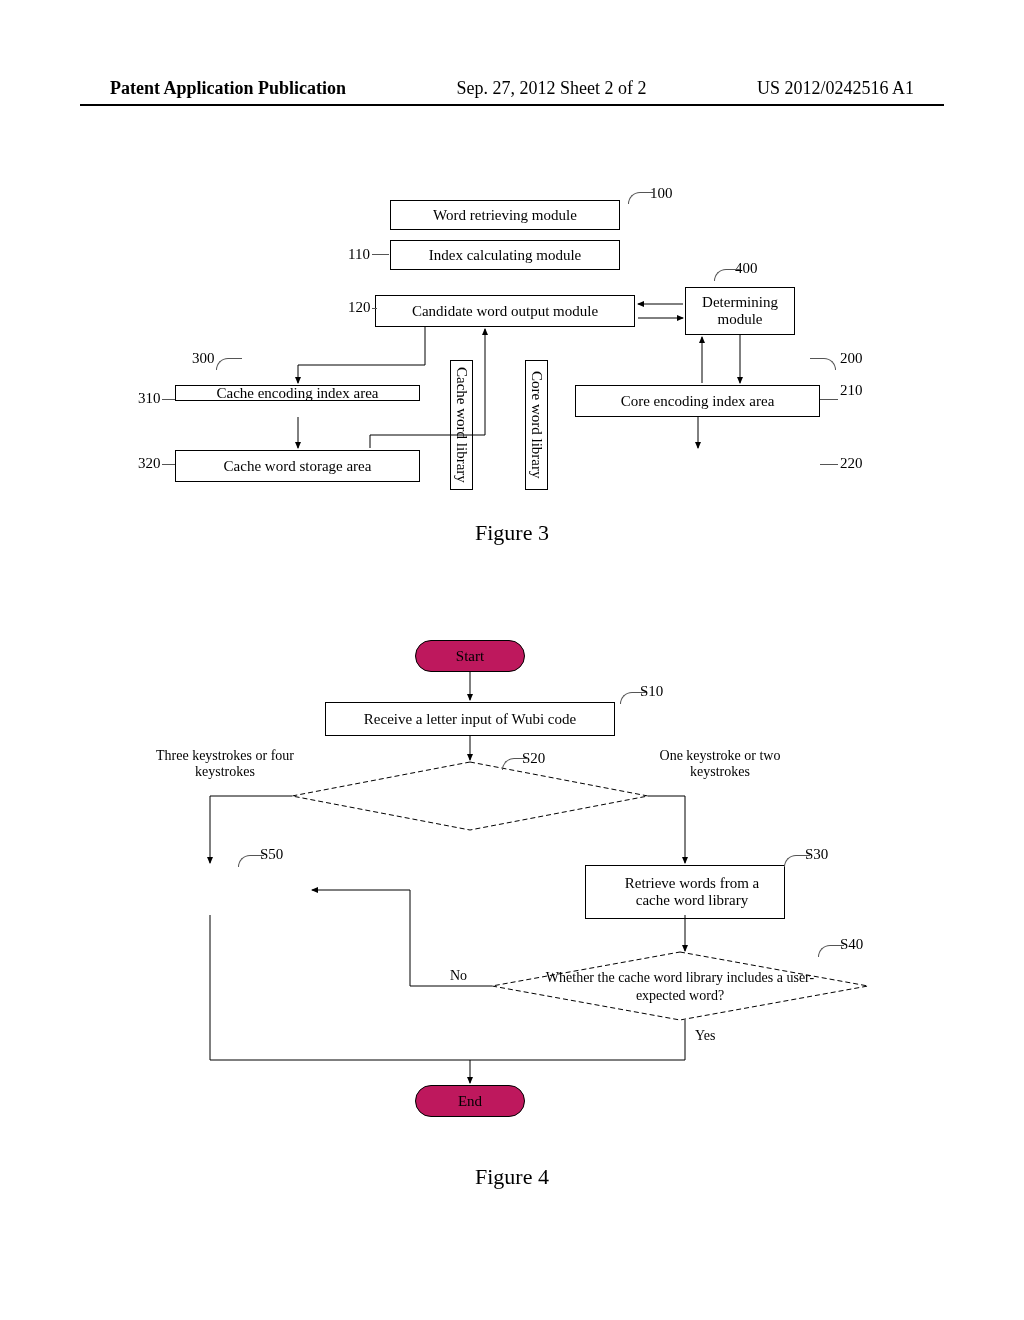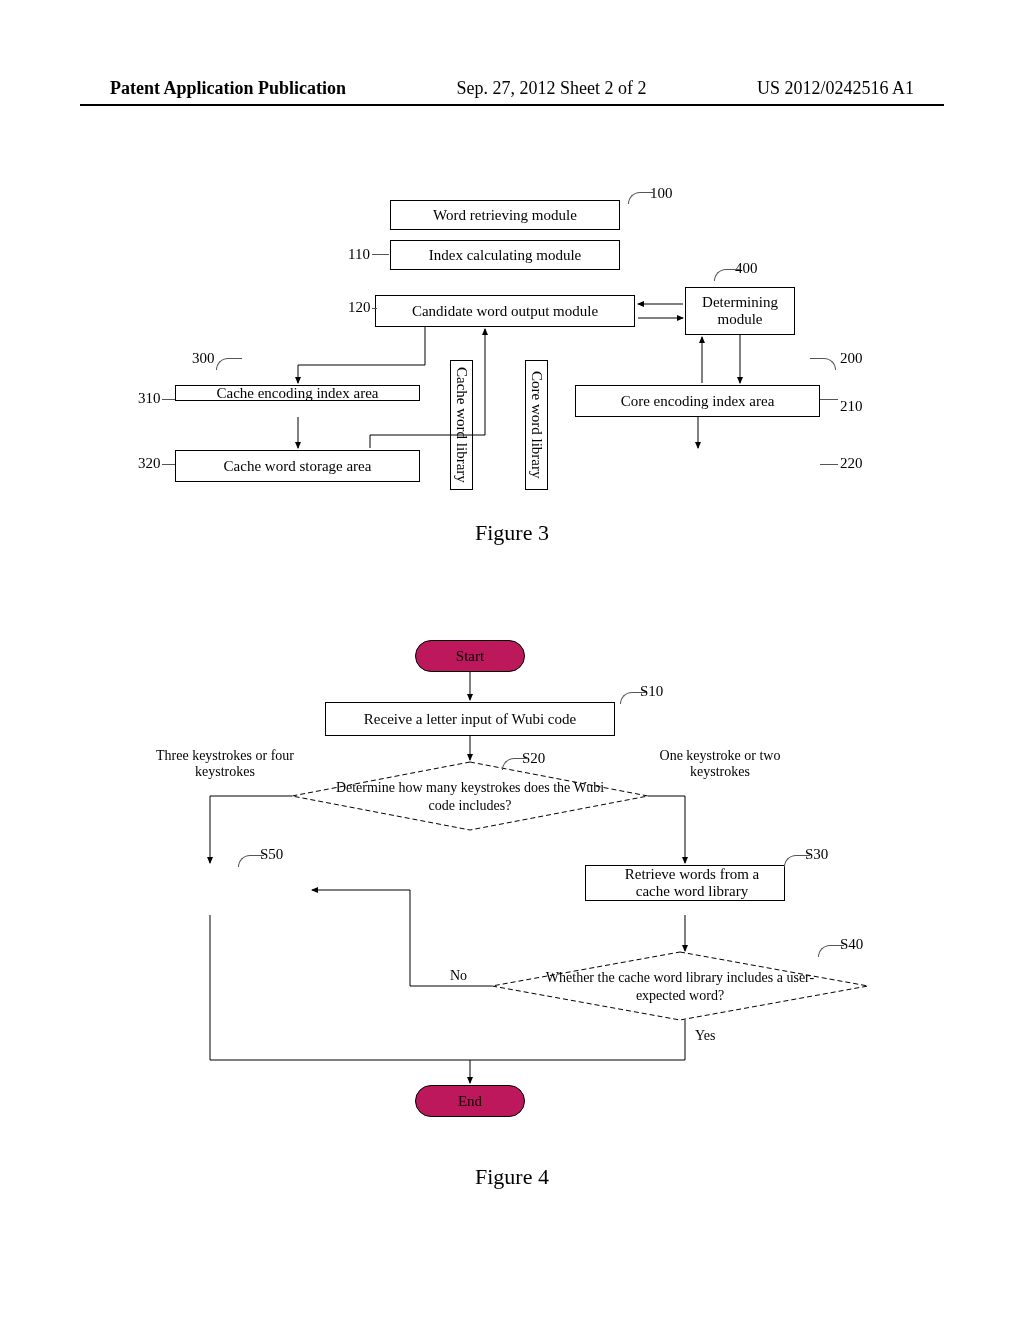--- a/index.html
+++ b/index.html
@@ -157,21 +157,21 @@
     </div>
 
   <span class="lbl" style="left:218px; top:46px;">110</span>
   <span class="lbl" style="left:218px; top:99px;">120</span>
   <span class="lbl" style="left:520px; top:-15px;">100</span>
   <span class="lbl" style="left:605px; top:60px;">400</span>
   <span class="lbl" style="left:62px;  top:150px;">300</span>
   <span class="lbl" style="left:8px;   top:190px;">310</span>
   <span class="lbl" style="left:8px;   top:255px;">320</span>
   <span class="lbl" style="left:710px; top:150px;">200</span>
-  <span class="lbl" style="left:710px; top:198px;">210</span>
+  <span class="lbl" style="left:710px; top:182px;">210</span>
   <span class="lbl" style="left:710px; top:255px;">220</span>
 
   <div class="leader" style="left:242px; top:54px;  width:17px;"></div>
   <div class="leader" style="left:242px; top:108px; width:5px;"></div>
   <div class="leader-curve" style="left:498px; top:-8px;"></div>
   <div class="leader-curve" style="left:584px; top:69px;"></div>
   <div class="leader-curve" style="left:86px;  top:158px;"></div>
   <div class="leader" style="left:32px;  top:199px; width:13px;"></div>
   <div class="leader" style="left:32px;  top:264px; width:13px;"></div>
   <div class="leader-curve" style="left:680px; top:158px; transform:scaleX(-1);"></div>
@@ -210,24 +210,23 @@
     </div>
 
   <div class="proc" style="left:215px; top:62px; width:290px; height:34px;">
       <span>Receive a letter input of Wubi code</span>
     </div>
 
   <div class="dec" style="left:180px; top:120px; width:360px; height:72px;">
     <svg width="360" height="72">
         <polygon points="180,2 358,36 180,70 2,36" fill="#fff" stroke="#000" stroke-dasharray="5 3"></polygon>
       </svg>
-    <div class="txt">Determine how many keystrokes does the Wubi code includes?</div>
   </div>
 
-  <div class="proc" style="left:475px; top:225px; width:200px; height:36px;padding-left:24px;">
+  <div class="proc" style="left:475px; top:225px; width:200px; height:54px;padding-left:24px;">
       <span>Retrieve words from a cache word library</span>
     </div>
 
   <div class="dec" style="left:380px; top:310px; width:380px; height:72px;">
     <svg width="380" height="72">
         <polygon points="190,2 378,36 190,70 2,36" fill="#fff" stroke="#000" stroke-dasharray="5 3"></polygon>
       </svg>
     <div class="txt">Whether the cache word library includes a user-expected word?</div>
   </div>
 

